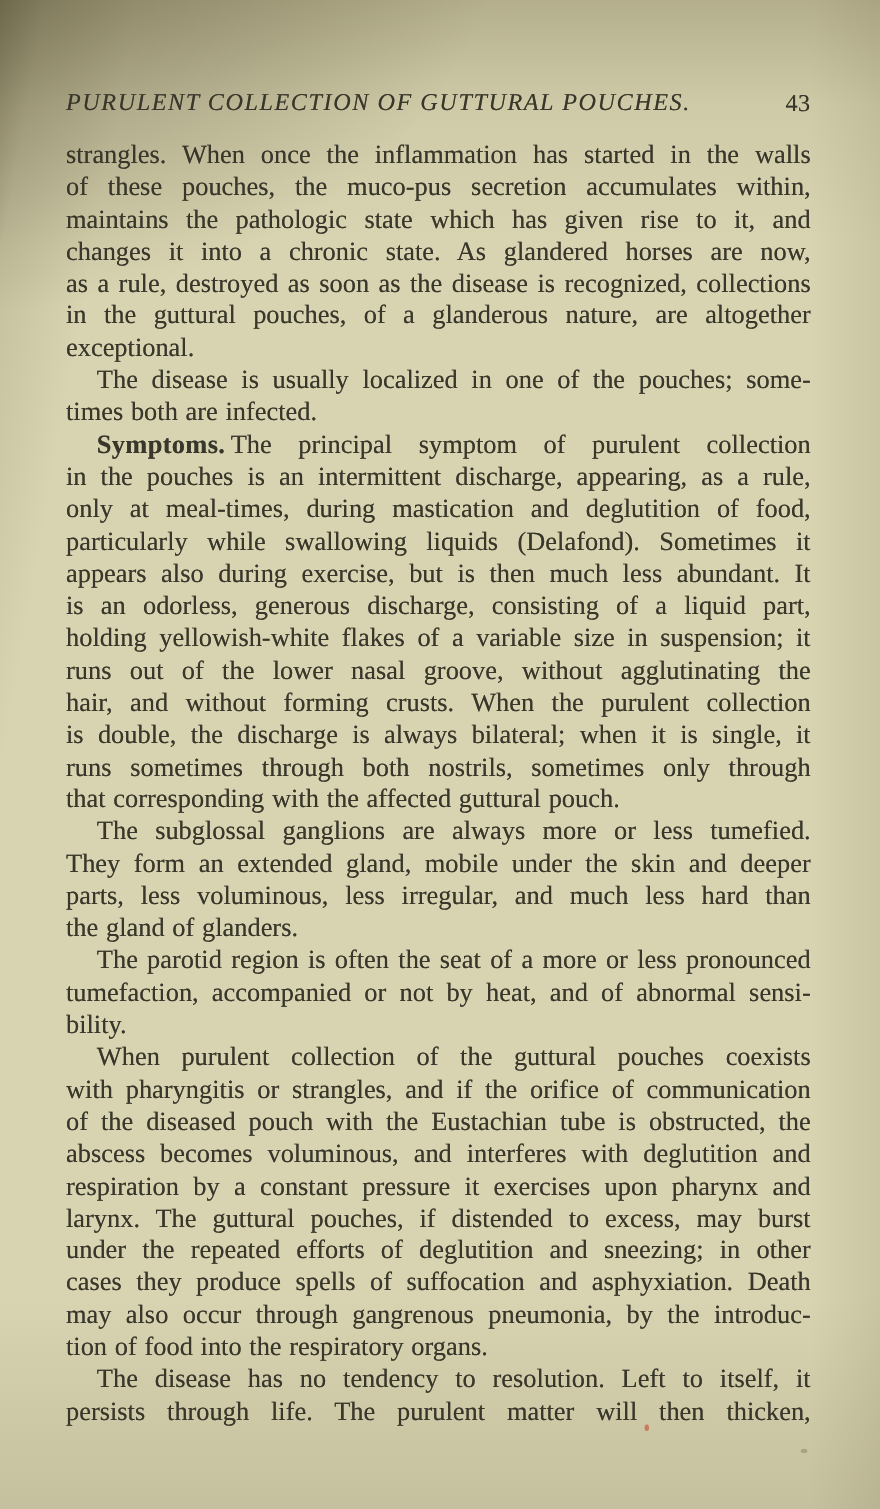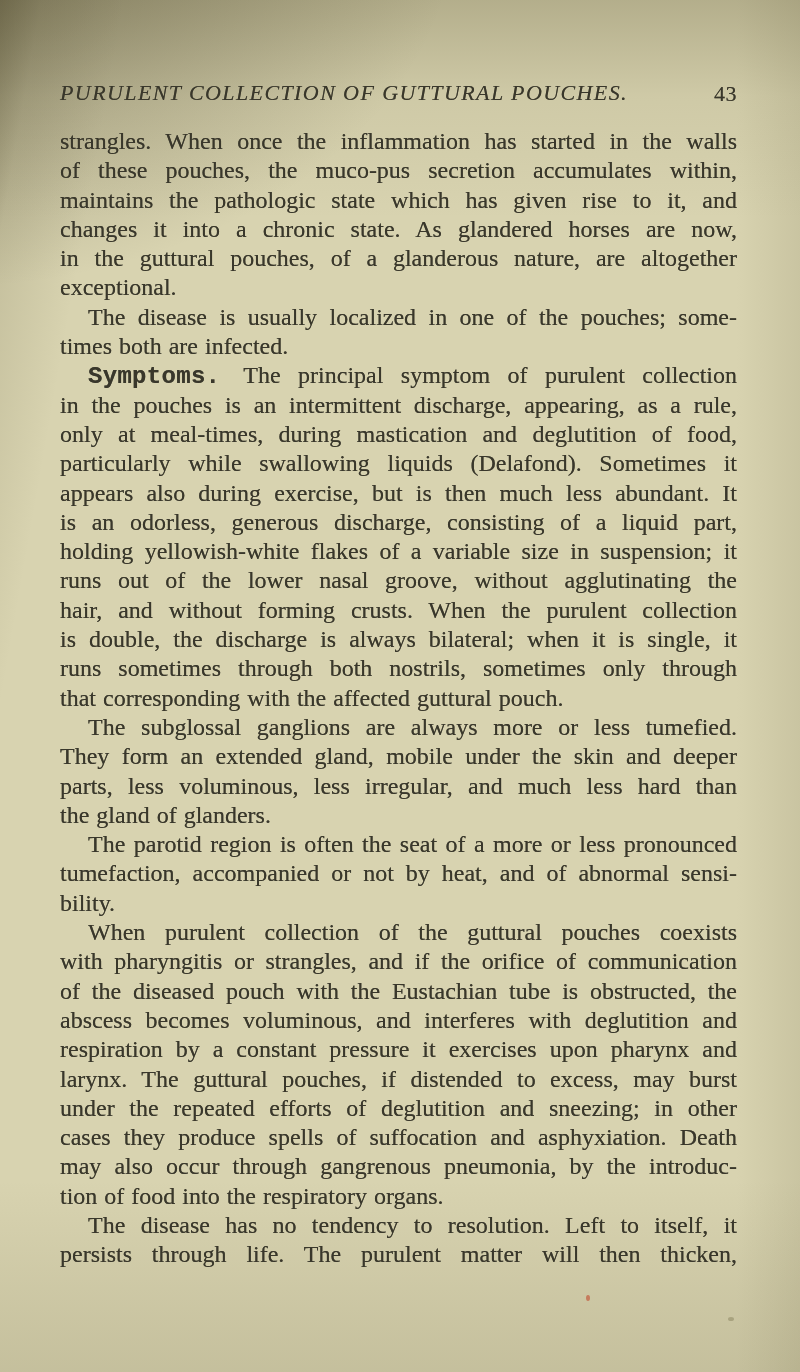--- a/index.html
+++ b/index.html
@@ -72,23 +72,22 @@
     white-space:normal;
   }
   .line.last{
     text-align-last:left;
   }
   .line.indent{
     padding-left:28px;
   }
   .lead{
     font-weight:700;
-    margin-right:23px;
+    margin-right:5px;
     letter-spacing:0.3px;
-    font-family:Liberation Mono, monospace;
   }
   .speck{
     position:absolute;
     border-radius:50%;
   }
   .speck-red{
     left:586px; top:1295px;
     width:4px; height:6px;
     background:#c4694b;
     opacity:0.8;
@@ -109,20 +108,21 @@
     <span class="running-title">PURULENT COLLECTION OF GUTTURAL POUCHES.</span>
     <span class="page-number">43</span>
   </div>
 
   <div class="text-block" id="text-block">
       <div class="paragraph">
         <div class="line">strangles. When once the inflammation has started in the walls</div>
         <div class="line">of these pouches, the muco-pus secretion accumulates within,</div>
         <div class="line">maintains the pathologic state which has given rise to it, and</div>
         <div class="line">changes it into a chronic state. As glandered horses are now,</div>
+        <div class="line">as a rule, destroyed as soon as the disease is recognized, collections</div>
         <div class="line">in the guttural pouches, of a glanderous nature, are altogether</div>
         <div class="line last">exceptional.</div>
       </div>
       <div class="paragraph">
         <div class="line indent">The disease is usually localized in one of the pouches; some-</div>
         <div class="line last">times both are infected.</div>
       </div>
       <div class="paragraph">
         <div class="line indent"><b class="lead">Symptoms.</b>The principal symptom of purulent collection</div>
         <div class="line">in the pouches is an intermittent discharge, appearing, as a rule,</div>

